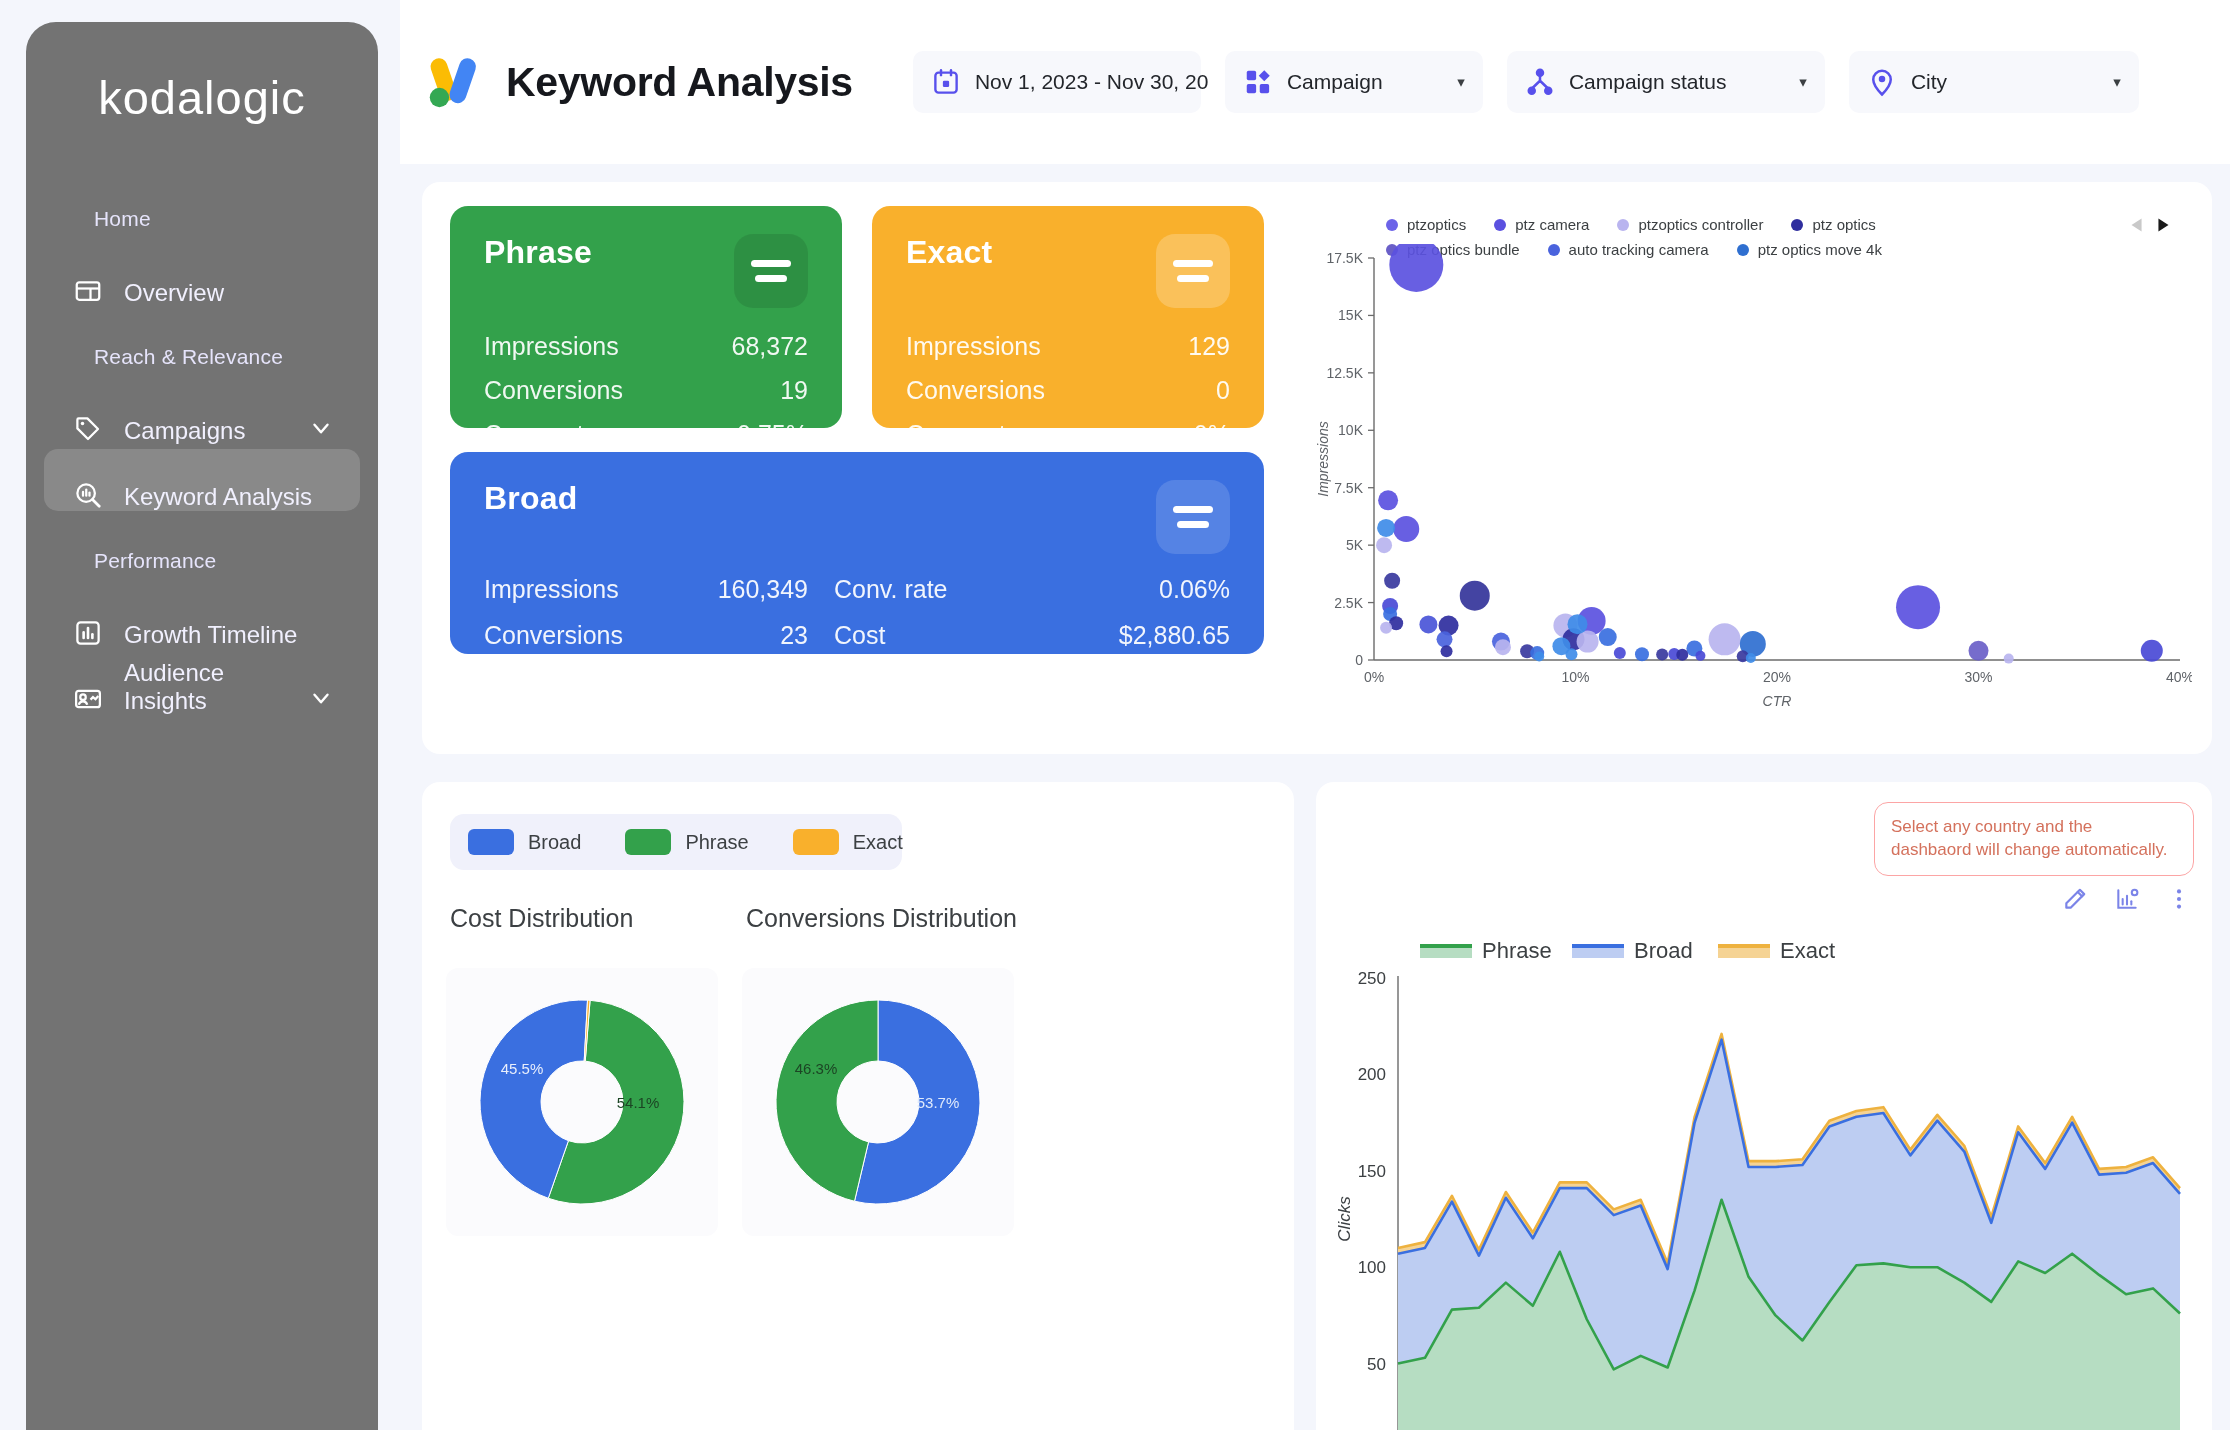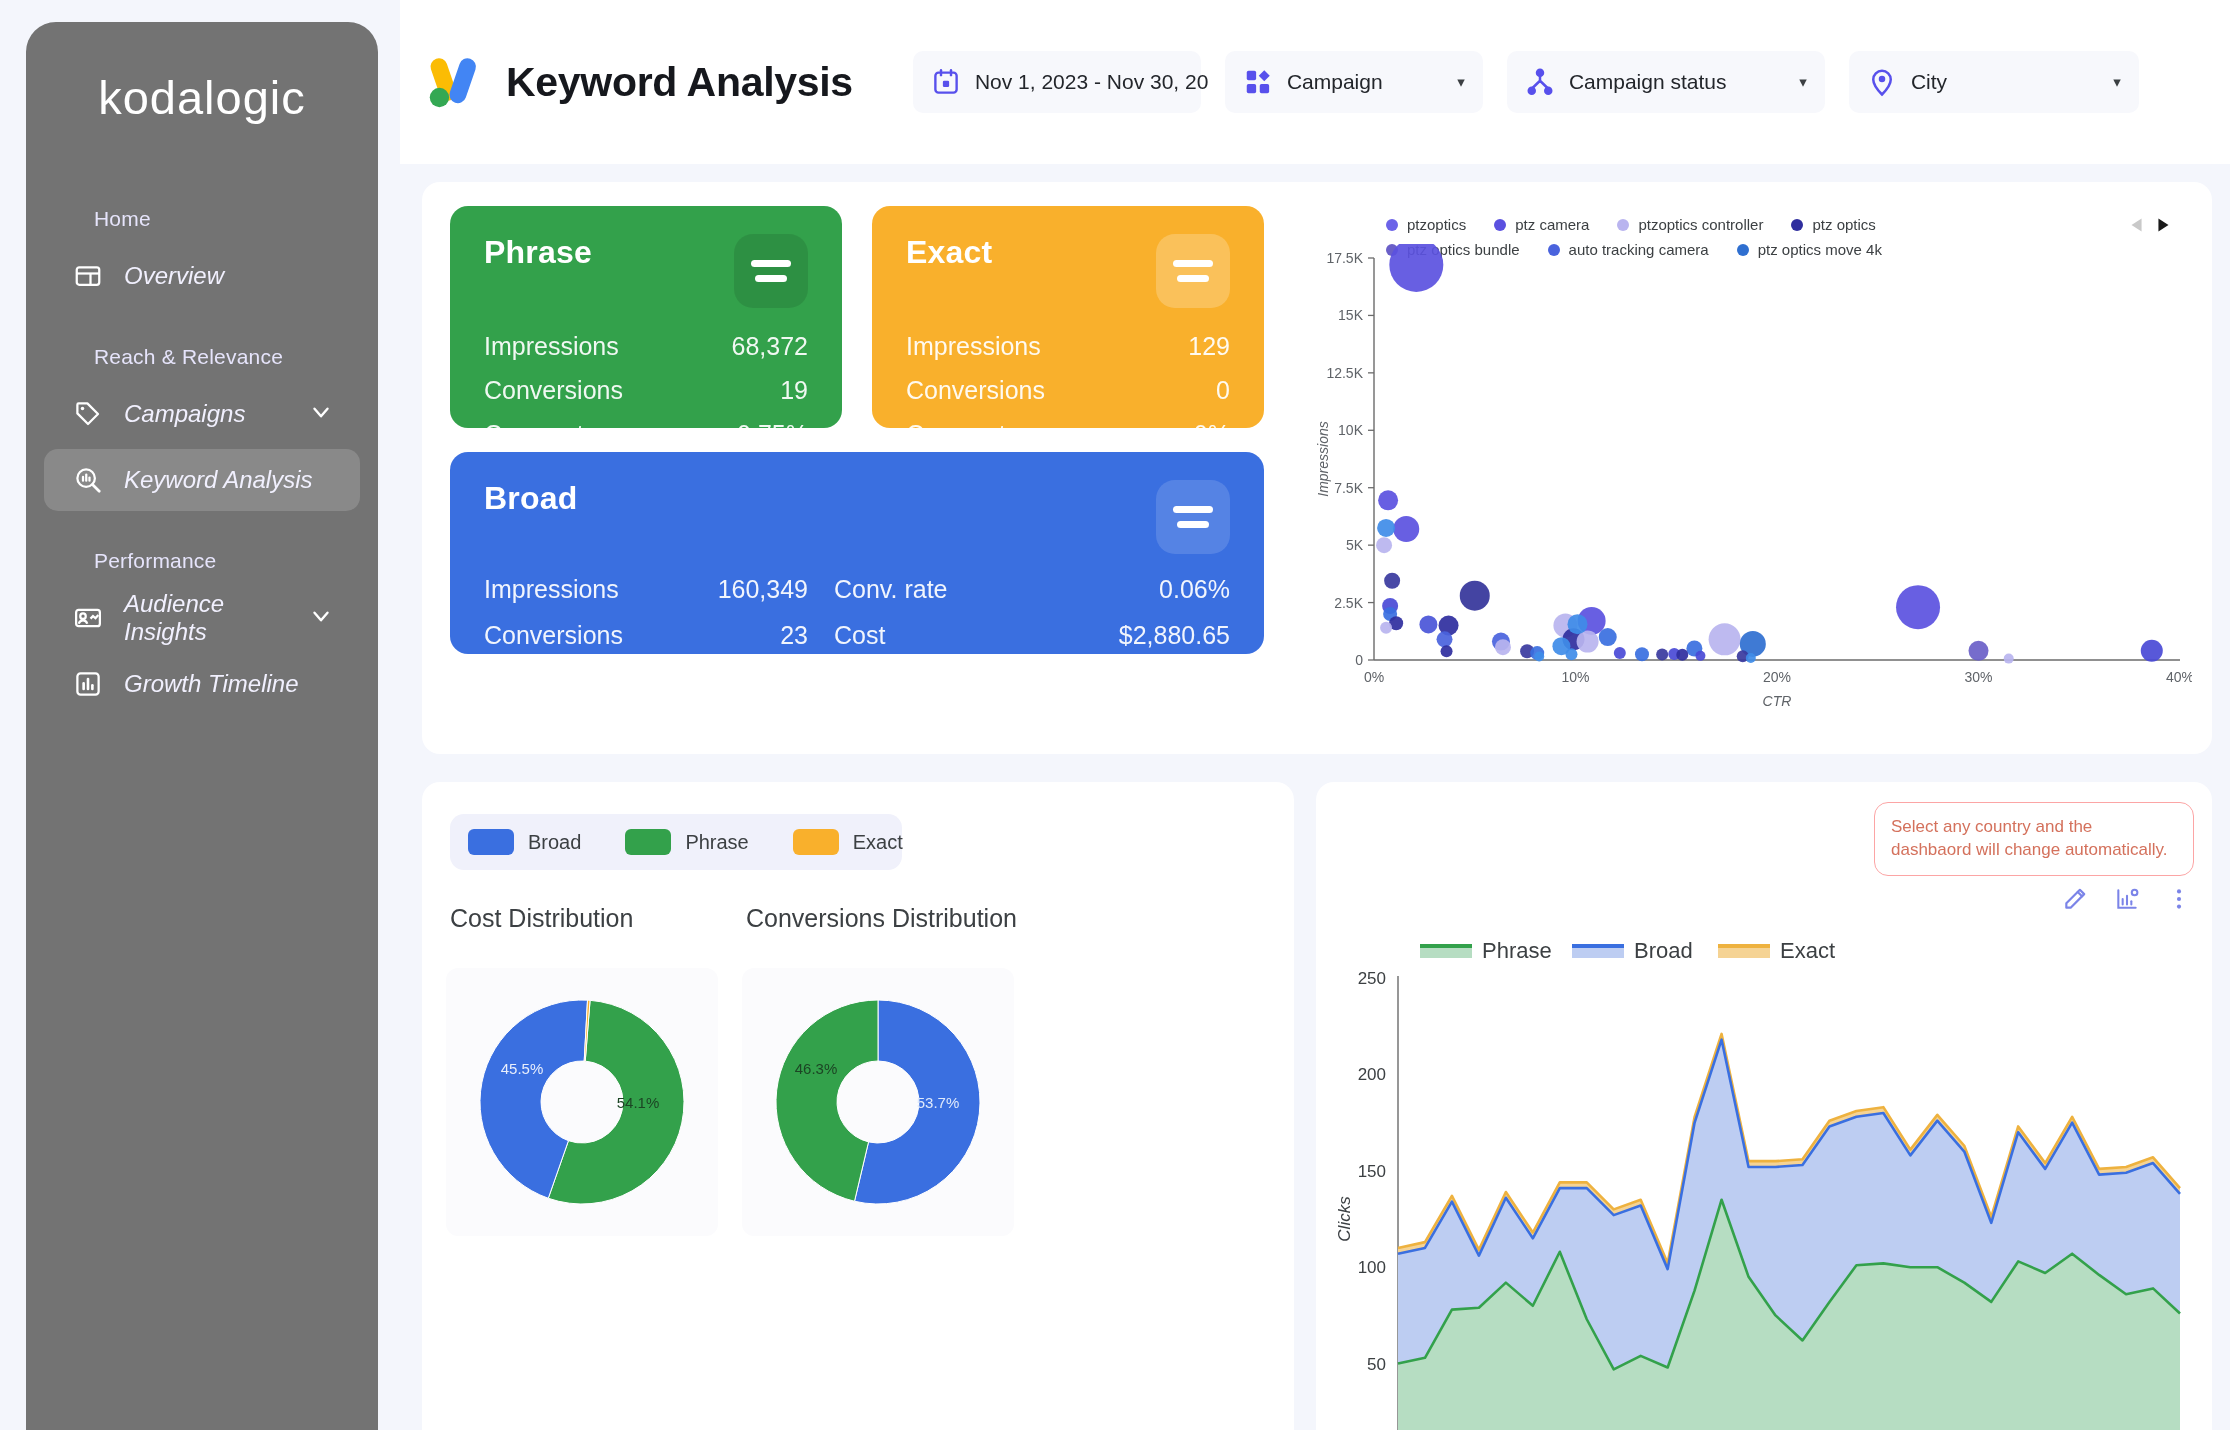--- a/index.html
+++ b/index.html
@@ -23,23 +23,23 @@
     font-size: 47px; letter-spacing: 1px; font-weight: 400;
     text-align: center; margin-top: 48px; color: #fff;
   }
   .nav { margin-top: 82px; padding: 0 18px; }
   .nav-group-label {
     font-size: 21px; font-weight: 400; color: #e6e4fb;
     padding: 0 0 0 50px; margin-bottom: 14px; letter-spacing: .2px;
   }
   .nav-group-label.spaced { margin-top: 38px; }
   .nav-item {
-    display: flex; align-items: center; gap: 20px;
+    display: flex; align-items: flex-end; gap: 20px;
     height: 62px; padding: 0 26px 0 28px;
-    border-radius: 14px; cursor: pointer; margin-bottom: 4px; font-style: italic;
+    border-radius: 14px; cursor: pointer; margin-bottom: 4px;
   }
   .nav-item.active { background: rgba(255,255,255,0.16); }
   .nav-item .label { font-size: 24px; color: #f1f0fe; flex: 1; font-weight: 400; }
   .nav-ico { width: 32px; height: 32px; flex: 0 0 32px; display:flex; align-items:center; justify-content:center; }
   .nav-ico svg { width: 30px; height: 30px; }
   .chev svg { width: 26px; height: 26px; }
 
   
   .header {
     position: absolute; left: 400px; top: 0; width: 1830px; height: 164px;
@@ -167,43 +167,43 @@
               <line x1="13.2" y1="12.5" x2="13.2" y2="10" stroke-linecap="round"></line>
             </svg>
         </span>
         <span class="label">Keyword Analysis</span>
       </div>
 
       <div class="nav-group-label spaced">Performance</div>
       <div class="nav-item">
         <span class="nav-ico">
           <svg viewBox="0 0 24 24" fill="none" stroke="#fff" stroke-width="1.8">
+              <rect x="3.5" y="3.5" width="17" height="17" rx="2.5"></rect>
+              <line x1="8.5" y1="16" x2="8.5" y2="11.5" stroke-linecap="round" stroke-width="2.1"></line>
+              <line x1="12" y1="16" x2="12" y2="8" stroke-linecap="round" stroke-width="2.1"></line>
+              <line x1="15.5" y1="16" x2="15.5" y2="13" stroke-linecap="round" stroke-width="2.1"></line>
+            </svg>
+        </span>
+        <span class="label">Growth Timeline</span>
+      </div>
+      <div class="nav-item">
+        <span class="nav-ico">
+          <svg viewBox="0 0 24 24" fill="none" stroke="#fff" stroke-width="1.8">
               <rect x="2.5" y="5.5" width="19" height="13" rx="2"></rect>
               <circle cx="8" cy="10.5" r="2.2"></circle>
               <path d="M4.6 16.6c.6-1.9 2-2.7 3.4-2.7s2.8.8 3.4 2.7"></path>
               <polyline points="14,12.5 16,10.5 18,12.2 20.2,9.6"></polyline>
             </svg>
         </span>
         <span class="label">Audience Insights</span>
         <span class="chev">
           <svg viewBox="0 0 24 24" fill="none" stroke="#fff" stroke-width="2.2" stroke-linecap="round" stroke-linejoin="round">
               <polyline points="6,9 12,16 18,9"></polyline>
             </svg>
         </span>
-      </div>
-      <div class="nav-item">
-        <span class="nav-ico">
-          <svg viewBox="0 0 24 24" fill="none" stroke="#fff" stroke-width="1.8">
-              <rect x="3.5" y="3.5" width="17" height="17" rx="2.5"></rect>
-              <line x1="8.5" y1="16" x2="8.5" y2="11.5" stroke-linecap="round" stroke-width="2.1"></line>
-              <line x1="12" y1="16" x2="12" y2="8" stroke-linecap="round" stroke-width="2.1"></line>
-              <line x1="15.5" y1="16" x2="15.5" y2="13" stroke-linecap="round" stroke-width="2.1"></line>
-            </svg>
-        </span>
-        <span class="label">Growth Timeline</span>
       </div>
 
     </nav>
   </aside>
 
   <header class="header">
     <span class="ads-logo">
       <svg viewBox="0 0 48 48">
         <rect x="10" y="5" width="13" height="34" rx="6.5" fill="#fbbc04" transform="rotate(-19 16.5 22)"></rect>
         <rect x="25" y="5" width="13" height="36" rx="6.5" fill="#4285f4" transform="rotate(19 31.5 23)"></rect>

